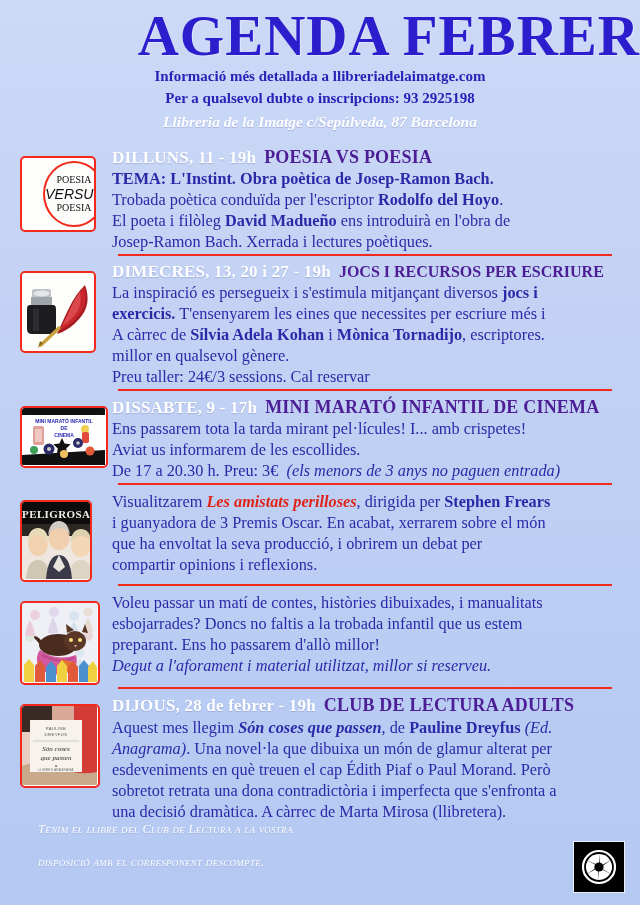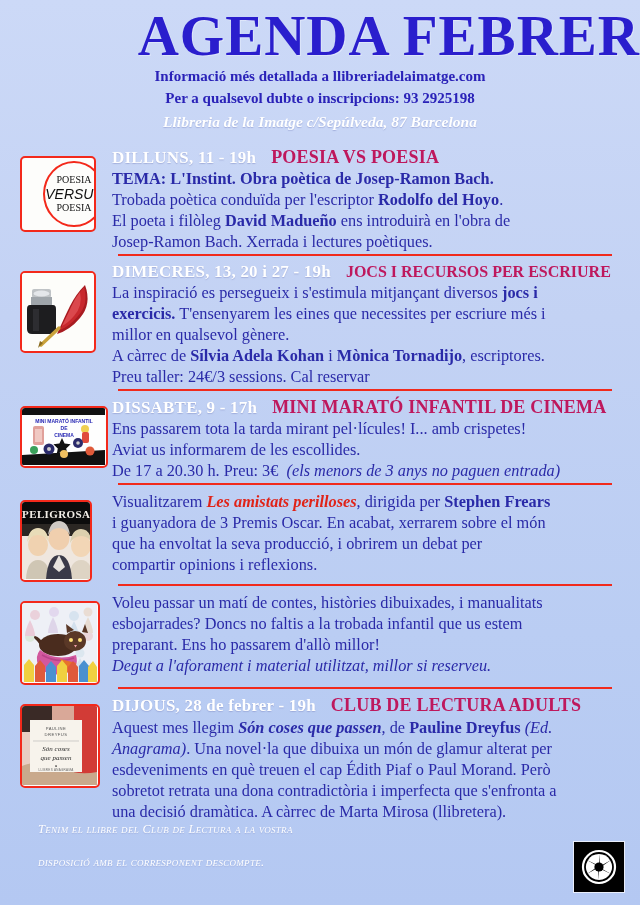--- a/index.html
+++ b/index.html
@@ -83,23 +83,23 @@
     font-weight: bold;
     font-size: 17px;
     color: #ffffff;
     text-shadow: 0 1px 1px rgba(130,140,195,0.5);
     letter-spacing: 0.2px;
   }
   .ev-title {
     font-family: "Liberation Serif", "DejaVu Serif", serif;
     font-weight: bold;
     font-size: 18px;
-    color: #be185d;
+    color: #4c1d95;
     letter-spacing: 0.2px;
-    margin-left: 15px;
+    margin-left: 8px;
   }
   .ev-title.tight { font-size: 16px; letter-spacing: 0; }
   .ev-p {
     font-family: "Liberation Serif", "DejaVu Serif", serif;
     font-size: 16.3px;
     color: #2a2aa8;
     line-height: 1.29;
     margin: 0;
   }
   .ev-p b { font-weight: bold; }
@@ -229,22 +229,22 @@
           <path d="M21 70 l-5 5 l2 -7 z" fill="#8a6b1e"></path>
         </svg>
       </div>
     </div>
     <div class="body">
       <div class="ev-head">
         <span class="ev-date">DIMECRES, 13, 20 i 27 - 19h</span><span class="ev-title tight">JOCS I RECURSOS PER ESCRIURE</span>
       </div>
       <p class="ev-p">La inspiració es persegueix i s'estimula mitjançant diversos <b>jocs i</b></p>
       <p class="ev-p"><b>exercicis.</b> T'ensenyarem les eines que necessites per escriure més i</p>
+      <p class="ev-p">A càrrec de <b>Sílvia Adela Kohan</b> i <b>Mònica Tornadijo</b>, escriptores.</p>
       <p class="ev-p">millor en qualsevol gènere.</p>
-      <p class="ev-p">A càrrec de <b>Sílvia Adela Kohan</b> i <b>Mònica Tornadijo</b>, escriptores.</p>
       <p class="ev-p">Preu taller: 24€/3 sessions. Cal reservar</p>
     </div>
   </div>
   <div class="sep"></div>
 
   <div class="event">
     <div class="thumb-wrap">
       <div class="thumb t-cine">
         <svg width="83" height="57" viewBox="0 0 83 57">
           <rect width="83" height="57" fill="#fefefe"></rect>

